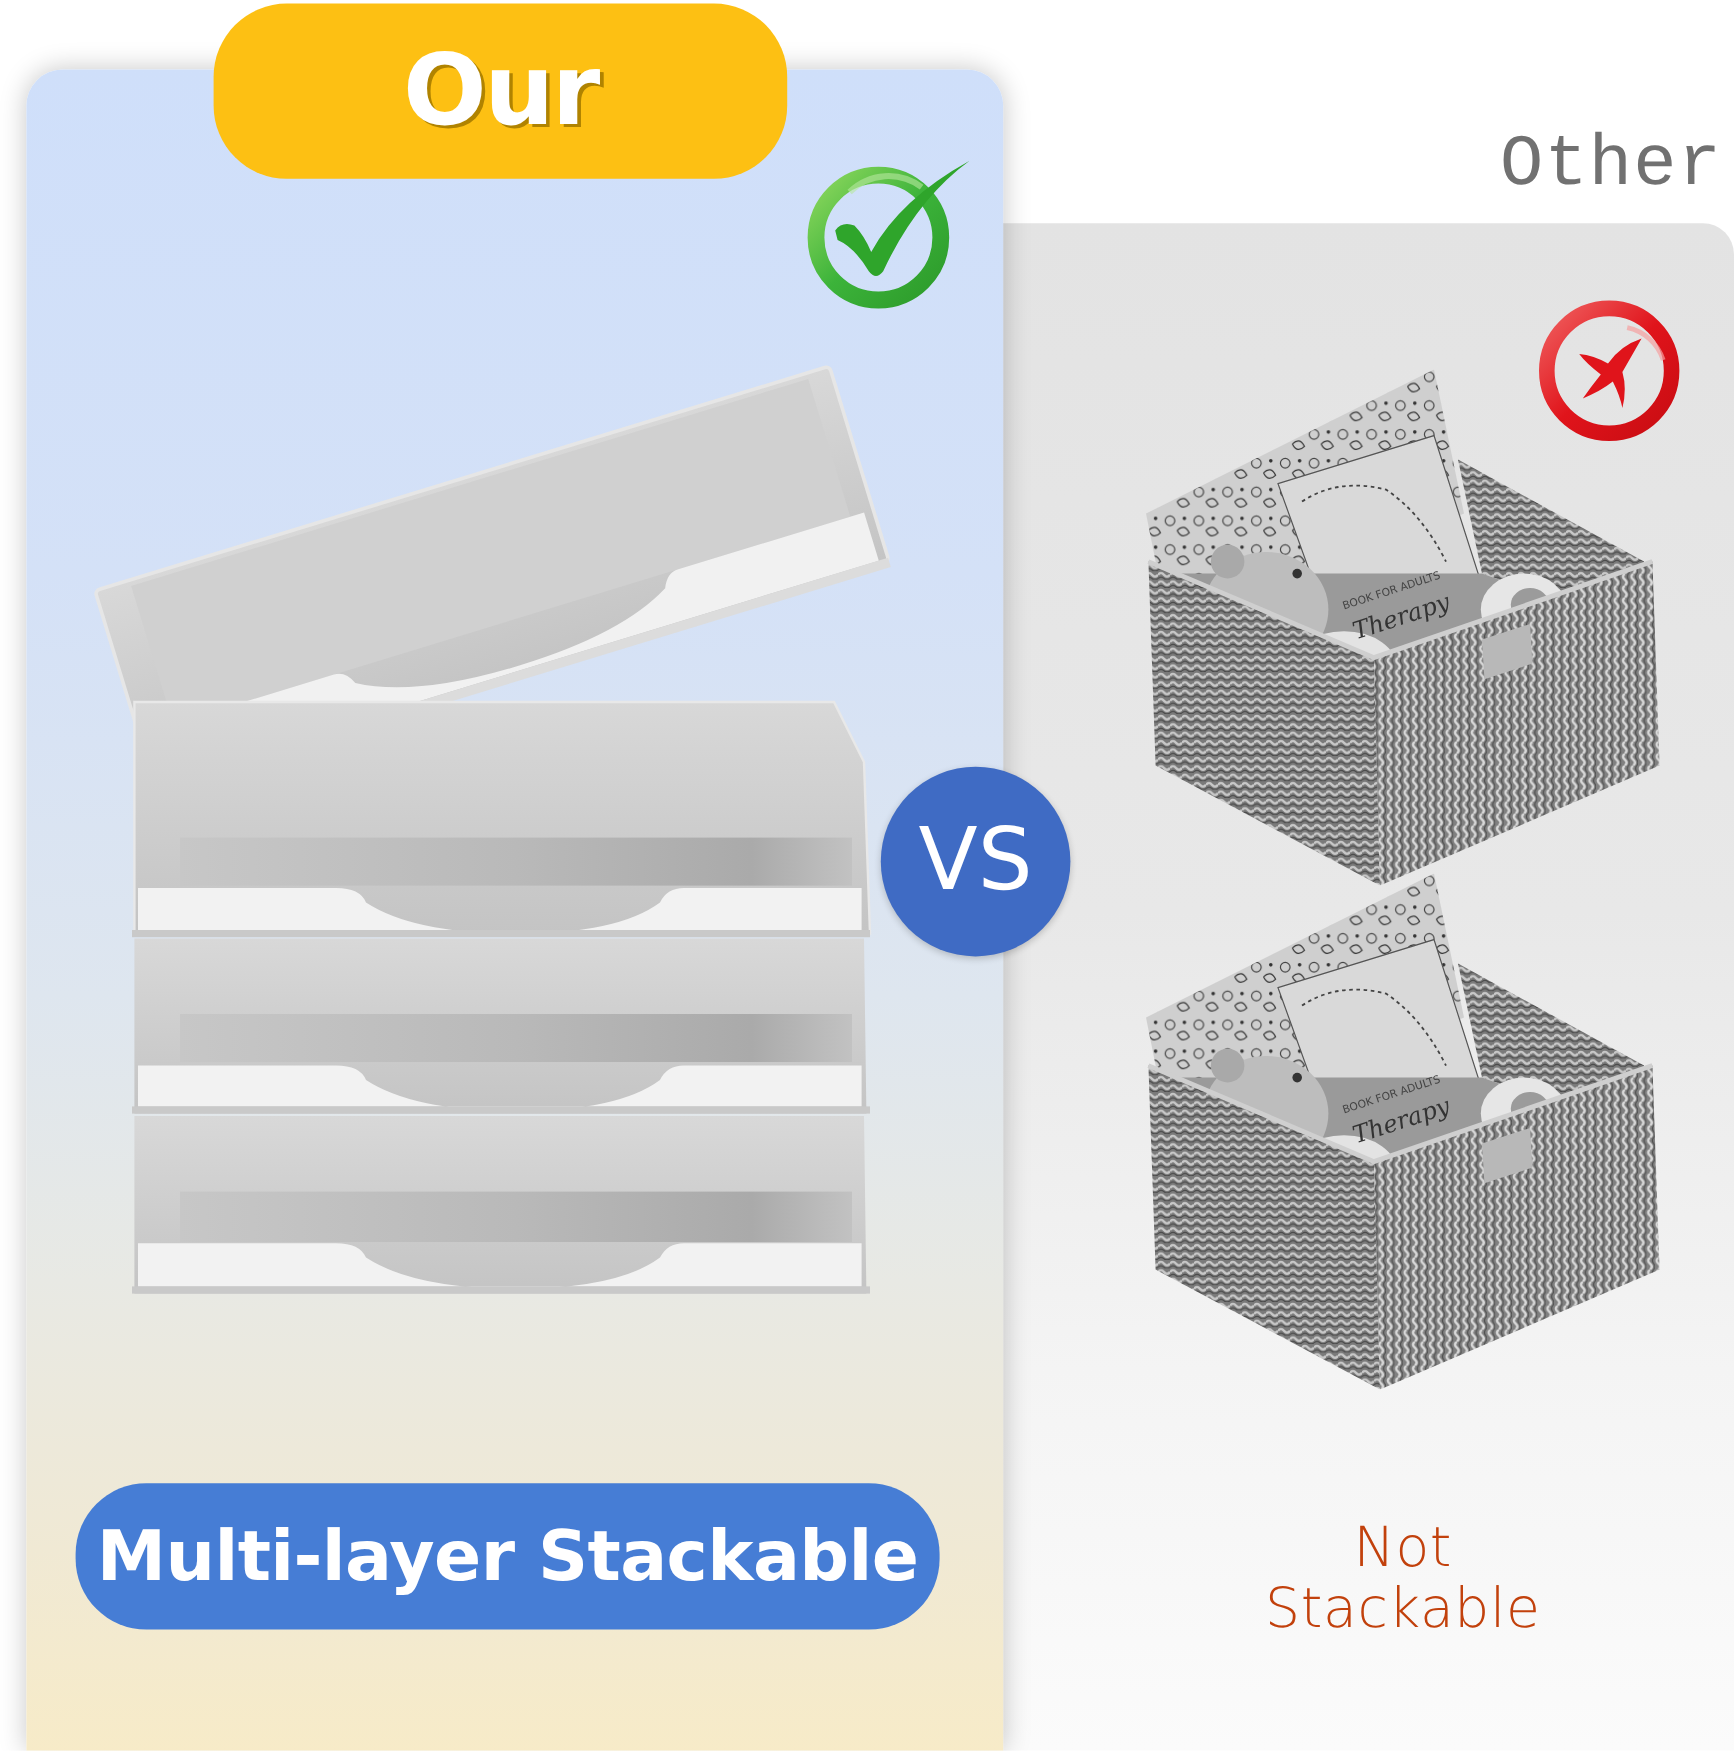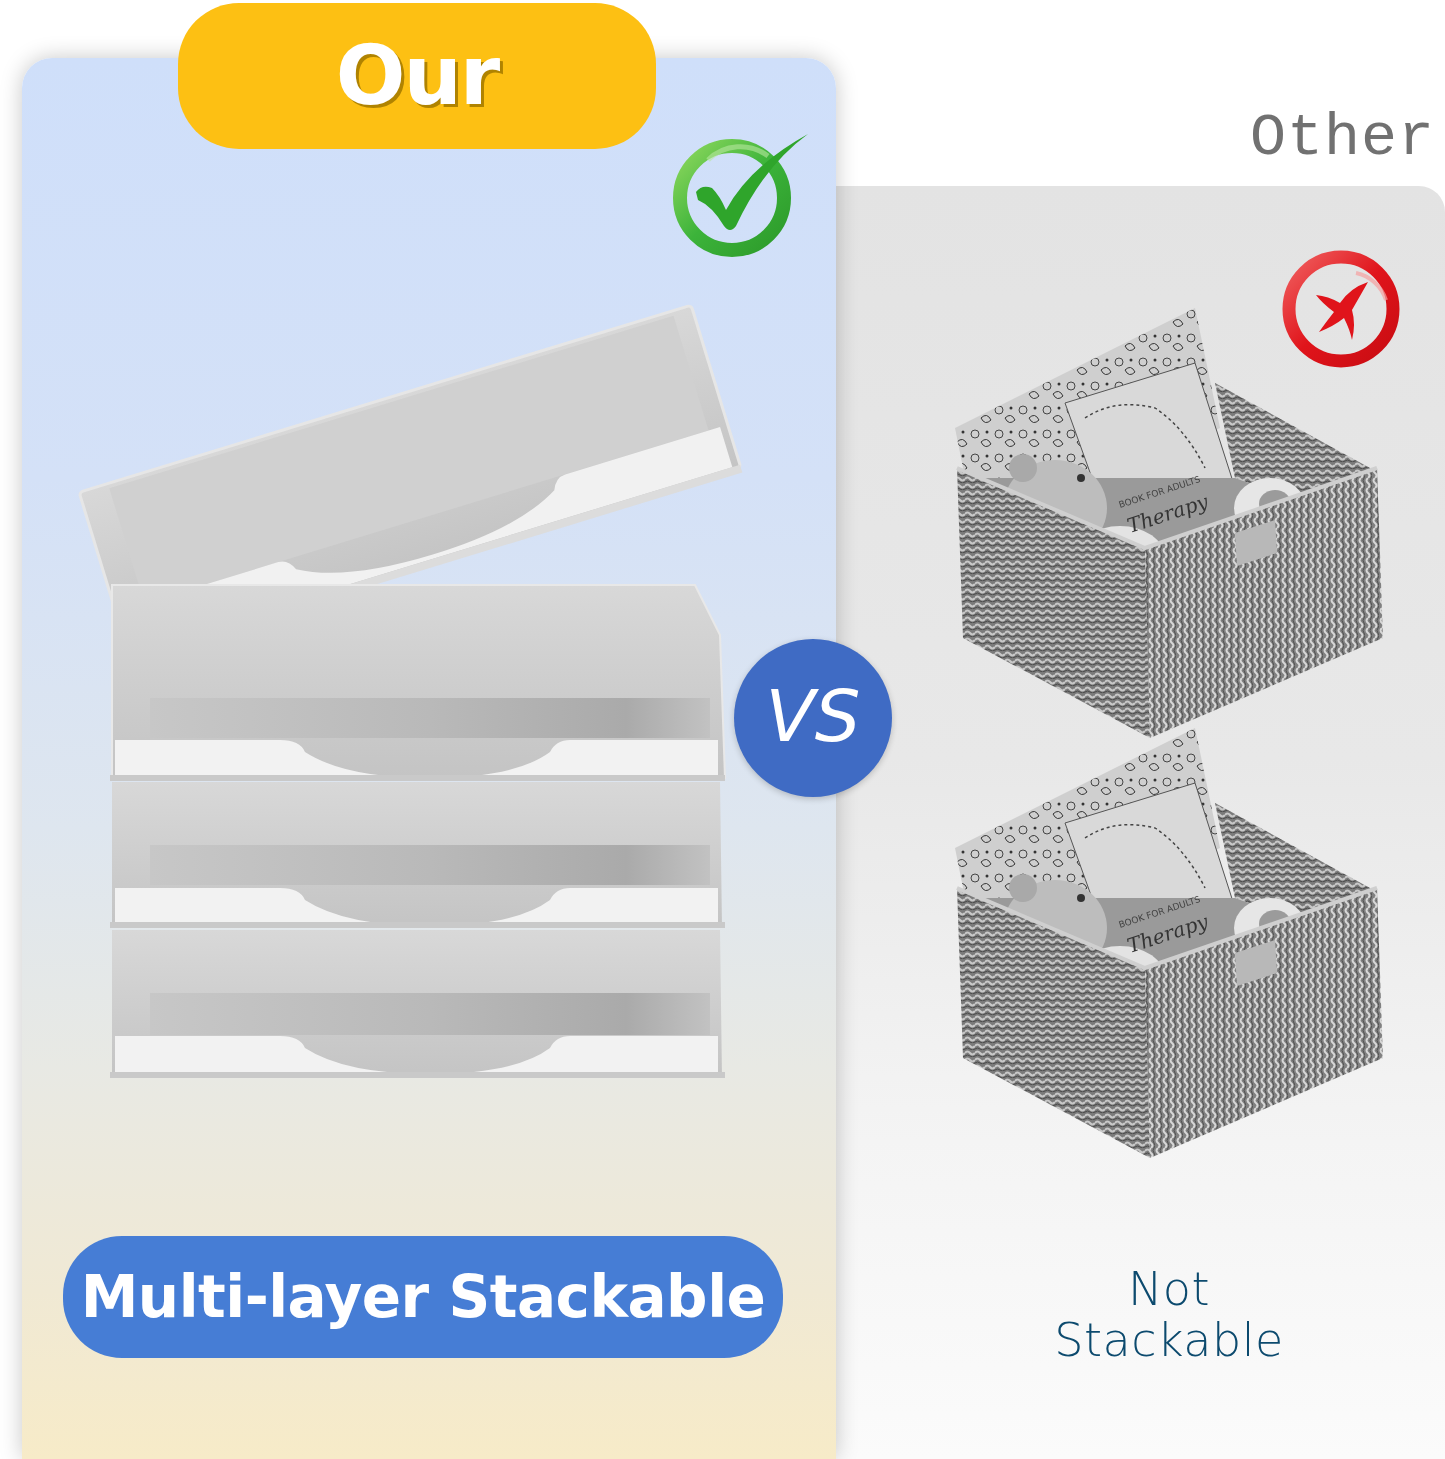--- a/index.html
+++ b/index.html
@@ -14,21 +14,21 @@
     }
     .other-title {
       position: absolute; left: 1238px; top: 108px;
       font-family: Liberation Mono, monospace; font-size: 60px; font-weight: 500;
       color: #717171; letter-spacing: 1px; line-height: 1; margin-left: 12px;
     }
     .x-badge { position: absolute; left: 1280px; top: 248px; width: 122px; height: 122px; }
     .not-stackable {
       position: absolute; left: 1014px; top: 1264px; width: 310px; text-align: center;
       font-family: "DejaVu Sans", sans-serif; font-weight: 200; font-size: 46px;
-      color: #0c4a6e; letter-spacing: 0.5px; line-height: 1.1;
+      color: #c2410c; letter-spacing: 0.5px; line-height: 1.1;
     }
 
     
     .basket { position: absolute; width: 440px; height: 430px; }
     .basket-1 { left: 945px; top: 308px; }
     .basket-2 { left: 945px; top: 728px; }
 
     
     .our-panel {
       position: absolute; left: 22px; top: 58px; width: 814px; height: 1401px;
@@ -46,21 +46,20 @@
       color: #ffffff; letter-spacing: -2px; line-height: 1;
       text-shadow: 3px 3px 0 #b08300;
     }
     .check-badge { position: absolute; left: 668px; top: 130px; width: 146px; height: 128px; }
 
     .vs-badge {
       position: absolute; left: 734px; top: 639px; width: 158px; height: 158px;
       border-radius: 50%; background: #3f6bc4;
       display: flex; align-items: center; justify-content: center;
       box-shadow: 0 2px 6px rgba(0,0,0,0.2);
-      font-style: italic;
     }
     .vs-badge span {
       font-family: "DejaVu Sans", sans-serif; font-size: 72px; color: #ffffff;
       letter-spacing: 0px; line-height: 1; margin-top: -4px;
     }
 
     .stack-pill {
       position: absolute; left: 63px; top: 1236px; width: 720px; height: 122px;
       border-radius: 59px; background: #467dd5;
       display: flex; align-items: center; justify-content: center;

